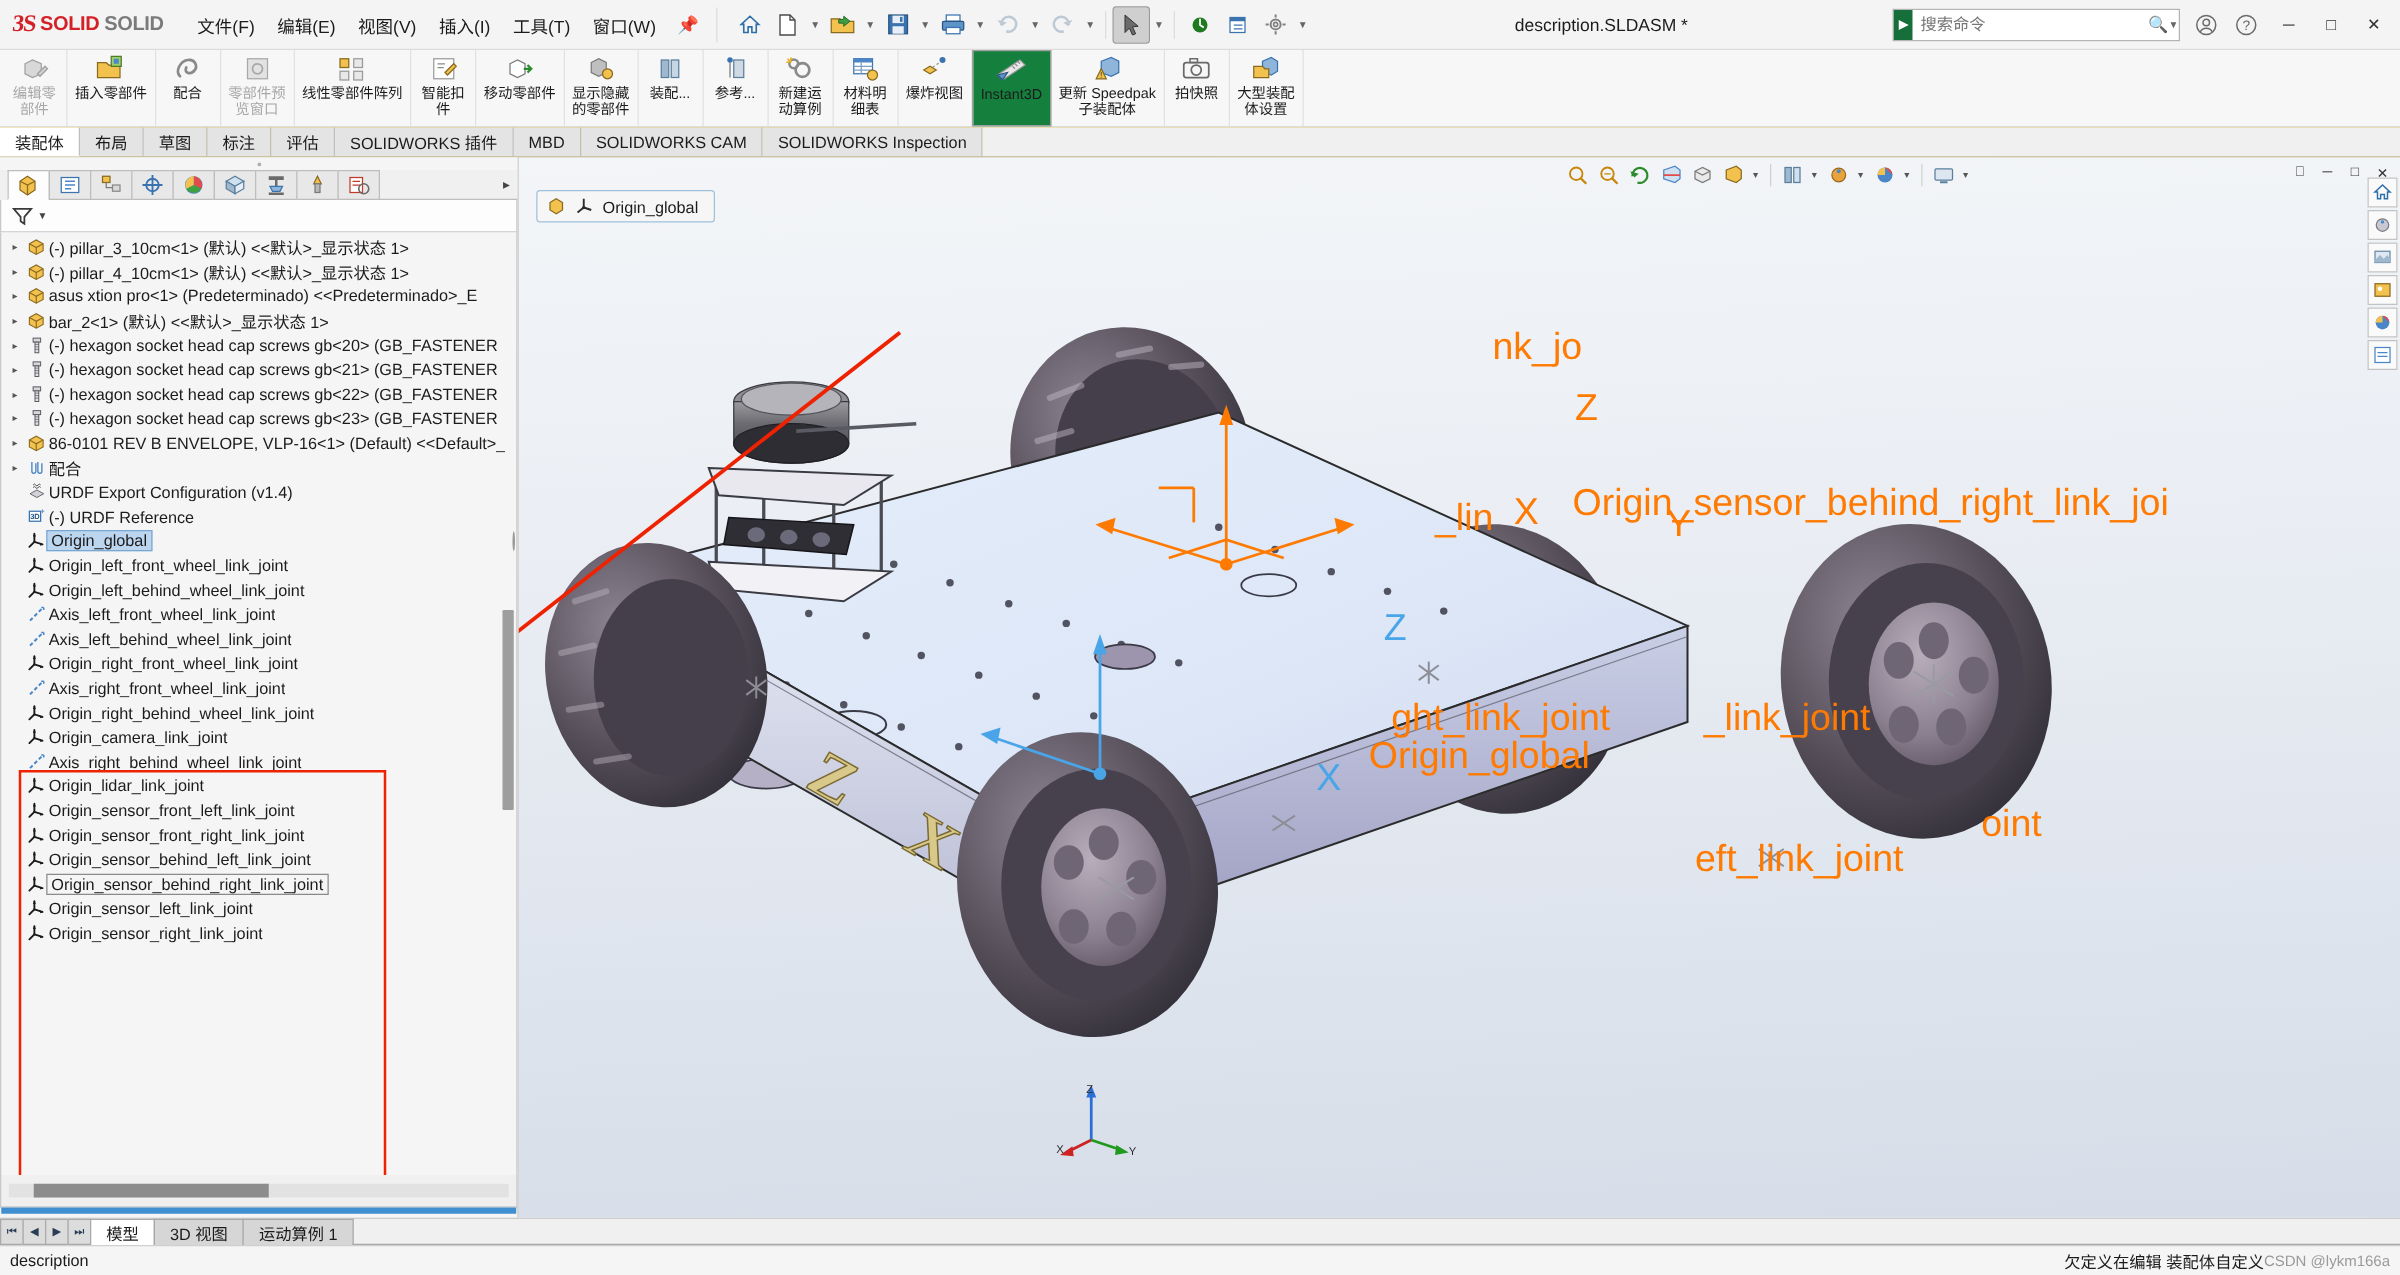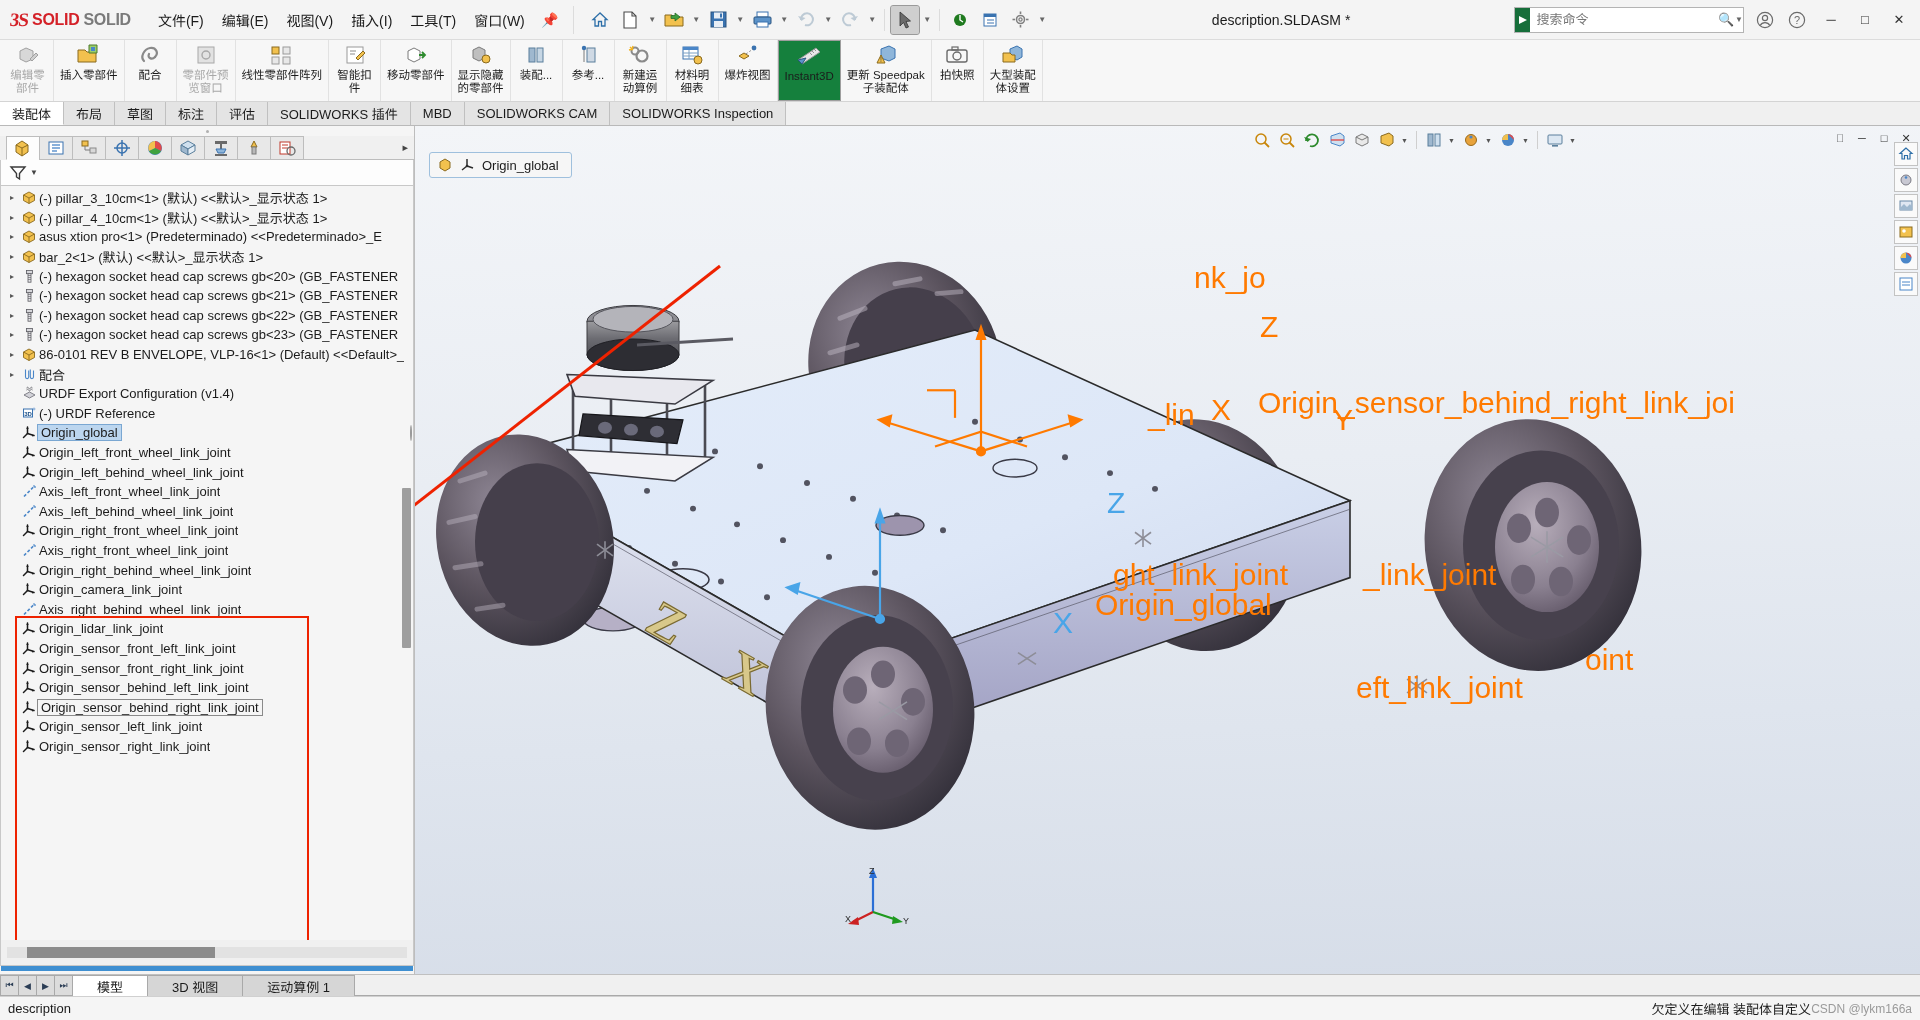--- a/index.html
+++ b/index.html
@@ -225,21 +225,21 @@
   .bottomtabs {
     height: 22px; flex: 0 0 22px; display: flex; align-items: stretch;
     background: #f0f0f0; border-top: 1px solid #c0c0c0;
   }
   .navbtns { display: flex; }
   .navbtns .nb {
     width: 19px; display: flex; align-items: center; justify-content: center;
     border: 1px solid #a9a9a9; background: #dcdcdc; margin-right: -1px; font-size: 9px; color: #2b3d55;
   }
   .bt {
-    padding: 0 24px; display: flex; align-items: center; font-size: 13px;
+    padding: 0 12px; display: flex; align-items: center; font-size: 13px;
     background: #d6d6d6; border: 1px solid #a9a9a9; border-bottom: 0; margin-right: -1px;
   }
   .bt.active { background: #fff; }
   .bottomtabs .fill { flex: 1; border-bottom: 1px solid #a9a9a9; }
 
   .statusbar {
     height: 24px; flex: 0 0 24px; display: flex; align-items: center;
     background: #f5f5f5; border-top: 1px solid #d0d0d0;
     font-size: 13px; padding: 0 8px; gap: 26px;
   }

